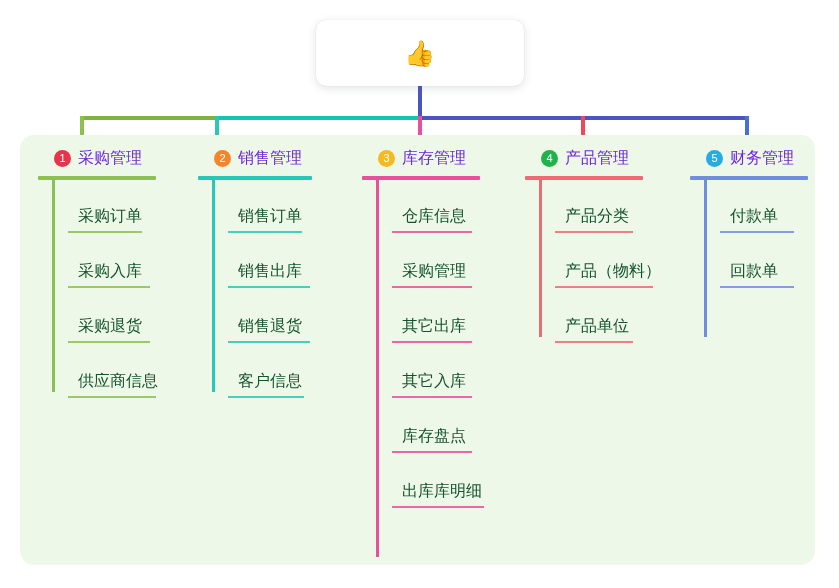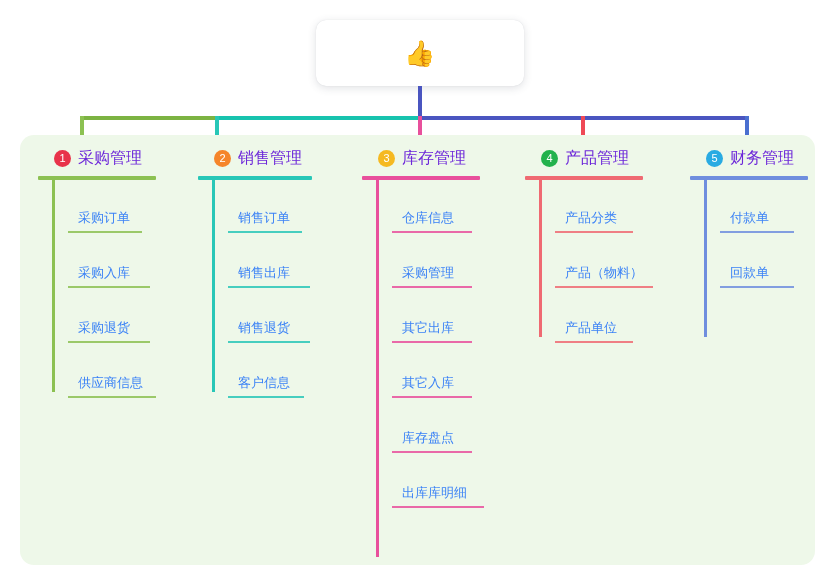--- a/index.html
+++ b/index.html
@@ -141,22 +141,22 @@
   }
   .item {
     position: relative;
     height: 55px;
     box-sizing: border-box;
   }
   .item-label {
     position: absolute;
     left: 10px;
     bottom: 8px;
-    font-size: 13px;
-    color: #3b82f6;
+    font-size: 16px;
+    color: #14532d;
     white-space: nowrap;
   }
   .item-rule {
     position: absolute;
     left: 0;
     bottom: 2px;
     height: 2px;
   }
 
   

